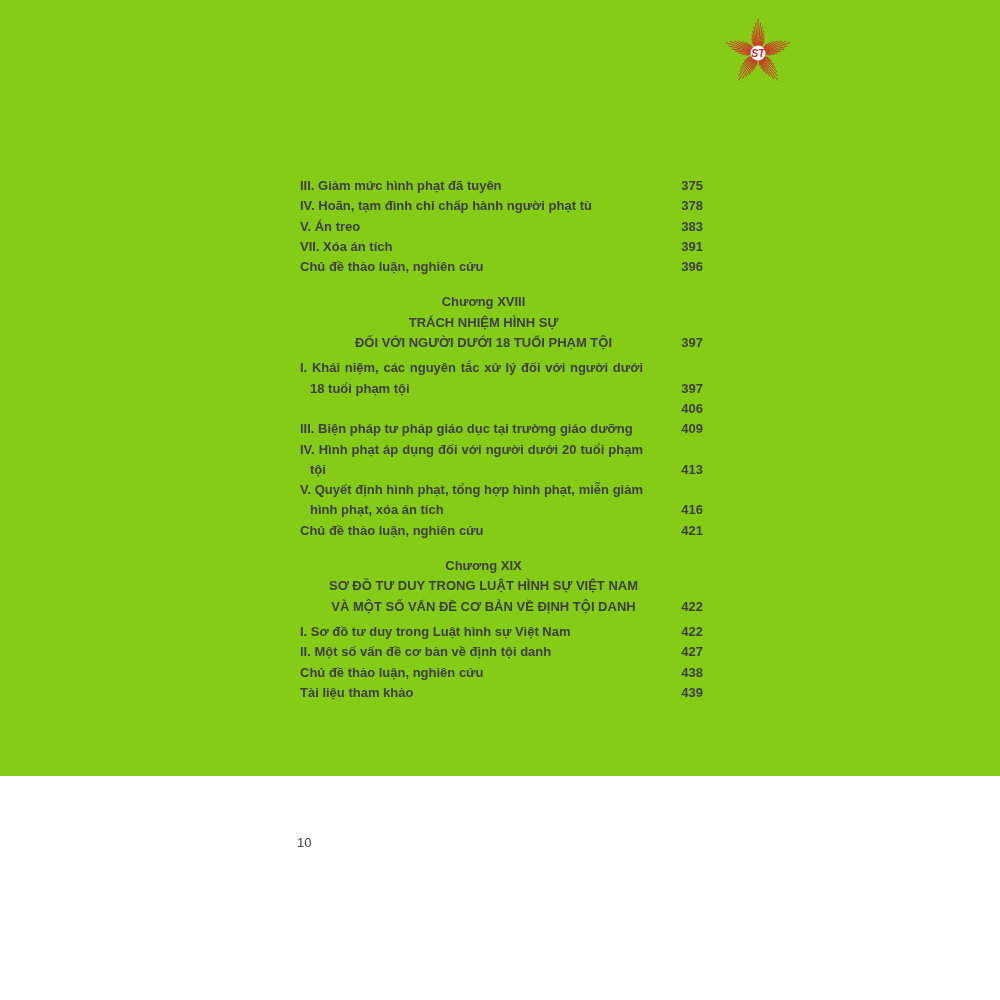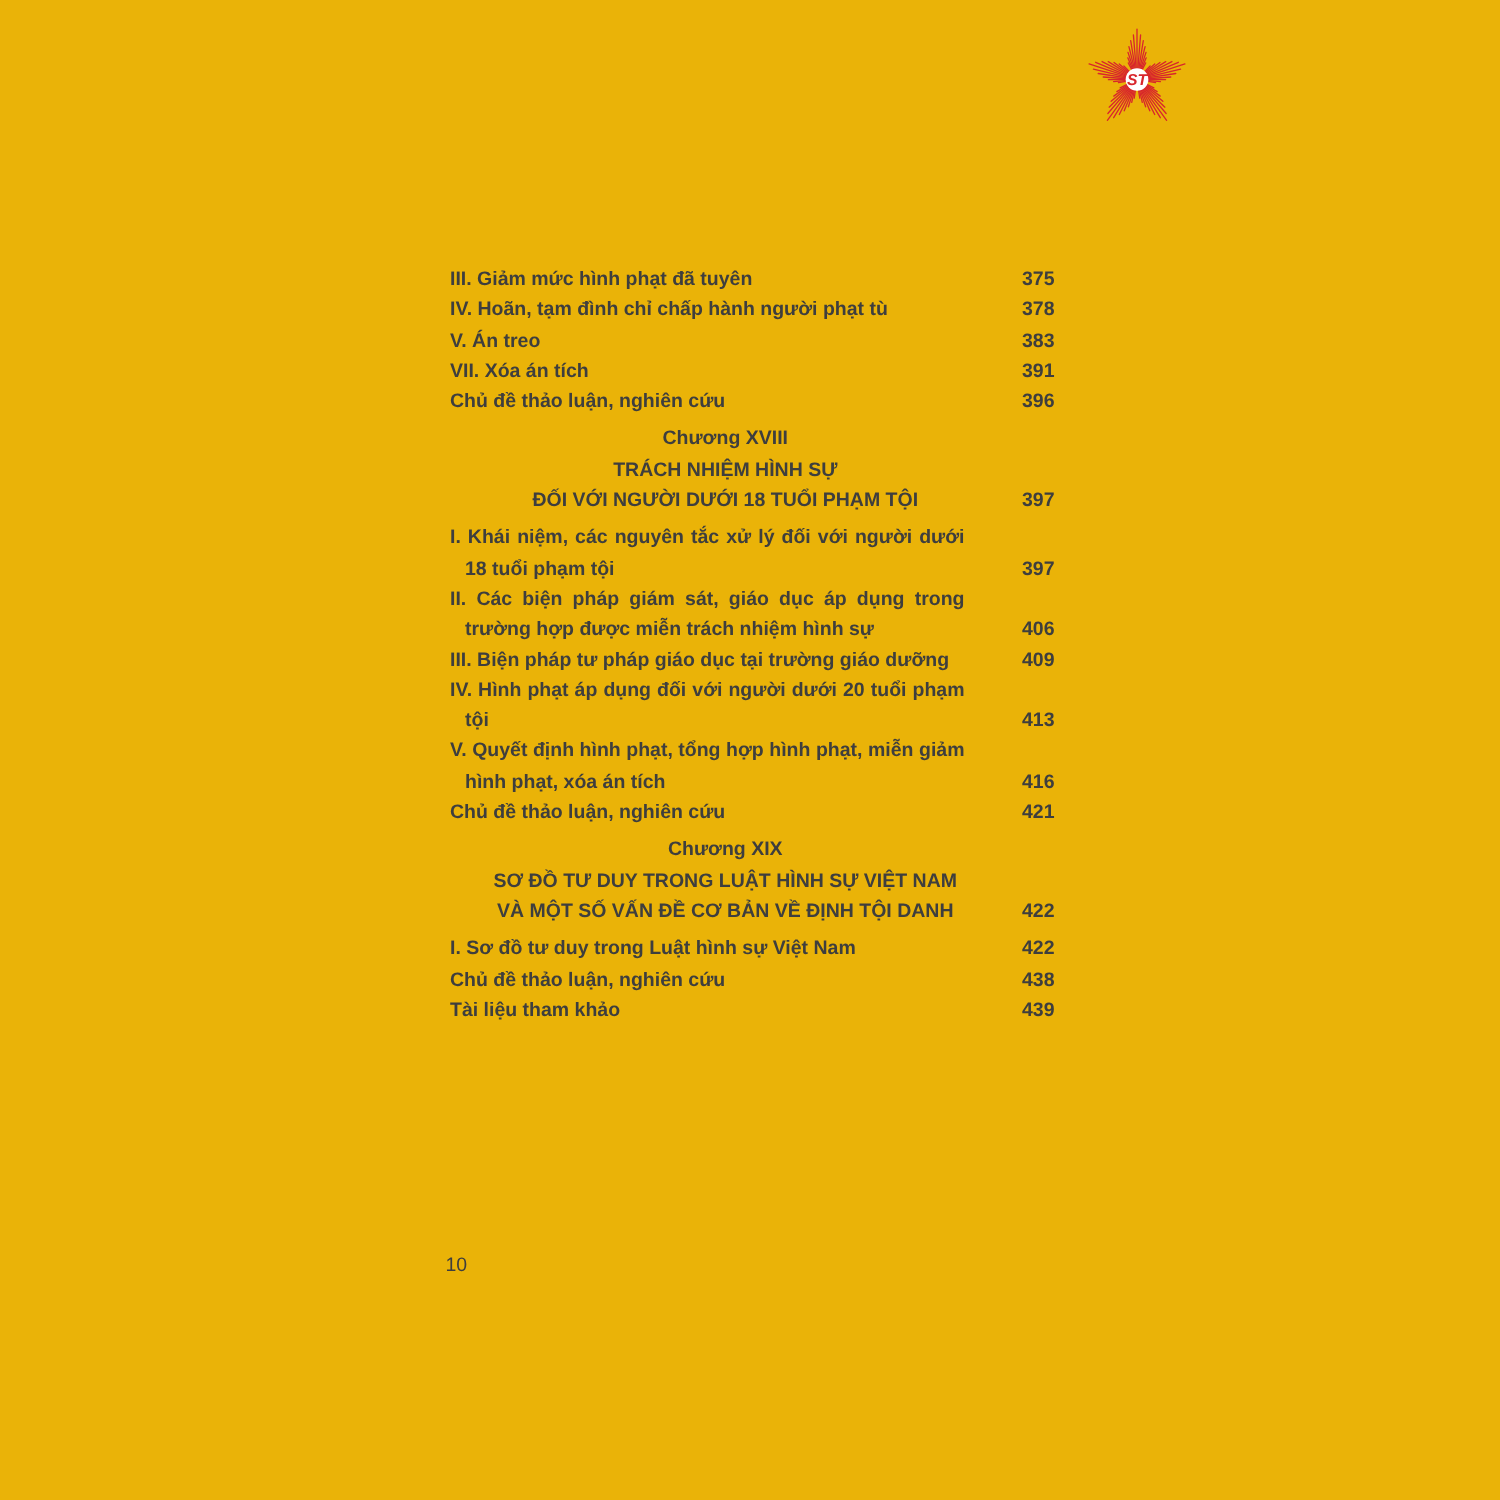--- a/index.html
+++ b/index.html
@@ -3,22 +3,22 @@
 <meta charset="utf-8">
 <style>
   html, body {
     margin: 0; padding: 0;
     width: 1000px; height: 1000px;
     overflow: hidden;
     background: #ffffff;
   }
   .page {
     position: relative;
-    width: 1000px; height: 1000px;
-    background: #eab308;
+    width: 1000px; height: 776px;
+    background: #84cc16;
     font-family: "Liberation Sans", "DejaVu Sans", sans-serif;
     color: #3e3e3e;
   }
   .logo {
     position: absolute;
     left: 716px; top: 11px;
     width: 84px; height: 84px;
   }
   .toc {
     position: absolute;
@@ -44,21 +44,21 @@
   .row.chapter-label .t,
   .row.chapter-title .t {
     width: auto;
     flex: 0 0 367px;
     padding-left: 0;
     text-indent: 0;
     text-align: center;
   }
   .row.chapter-label .pg,
   .row.chapter-title .pg { flex: 1; }
-  .row.chapter-label { margin-top: 5px; }
+  .row.chapter-label { margin-top: 15px; }
   .row.after-title { margin-top: 5px; }
   .folio {
     position: absolute;
     left: 297px; top: 835px;
     font-size: 13px;
     color: #3e3e3e;
   }
   .st-mono {
     font-family: "Liberation Sans", "DejaVu Sans", sans-serif;
     font-weight: bold;
@@ -176,21 +176,20 @@
       </div>
       <div class="row chapter-title">
         <div class="t">ĐỐI VỚI NGƯỜI DƯỚI 18 TUỔI PHẠM TỘI</div>
         <div class="pg">397</div>
       </div>
       <div class="row item after-title">
         <div class="t">I. Khái niệm, các nguyên tắc xử lý đối với người dưới 18 tuổi phạm tội</div>
         <div class="pg">397</div>
       </div>
       <div class="row item">
-        <div class="t">II. Các biện pháp giám sát, giáo dục áp dụng trong trường hợp được miễn trách nhiệm hình sự</div>
         <div class="pg">406</div>
       </div>
       <div class="row item">
         <div class="t">III. Biện pháp tư pháp giáo dục tại trường giáo dưỡng</div>
         <div class="pg">409</div>
       </div>
       <div class="row item">
         <div class="t">IV. Hình phạt áp dụng đối với người dưới 20 tuổi phạm tội</div>
         <div class="pg">413</div>
       </div>
@@ -212,20 +211,24 @@
       </div>
       <div class="row chapter-title">
         <div class="t">VÀ MỘT SỐ VẤN ĐỀ CƠ BẢN VỀ ĐỊNH TỘI DANH</div>
         <div class="pg">422</div>
       </div>
       <div class="row item after-title">
         <div class="t">I. Sơ đồ tư duy trong Luật hình sự Việt Nam</div>
         <div class="pg">422</div>
       </div>
       <div class="row item">
+        <div class="t">II. Một số vấn đề cơ bản về định tội danh</div>
+        <div class="pg">427</div>
+      </div>
+      <div class="row item">
         <div class="t">Chủ đề thảo luận, nghiên cứu</div>
         <div class="pg">438</div>
       </div>
       <div class="row item">
         <div class="t">Tài liệu tham khảo</div>
         <div class="pg">439</div>
       </div>
     </div>
 
   <div class="folio">10</div>

